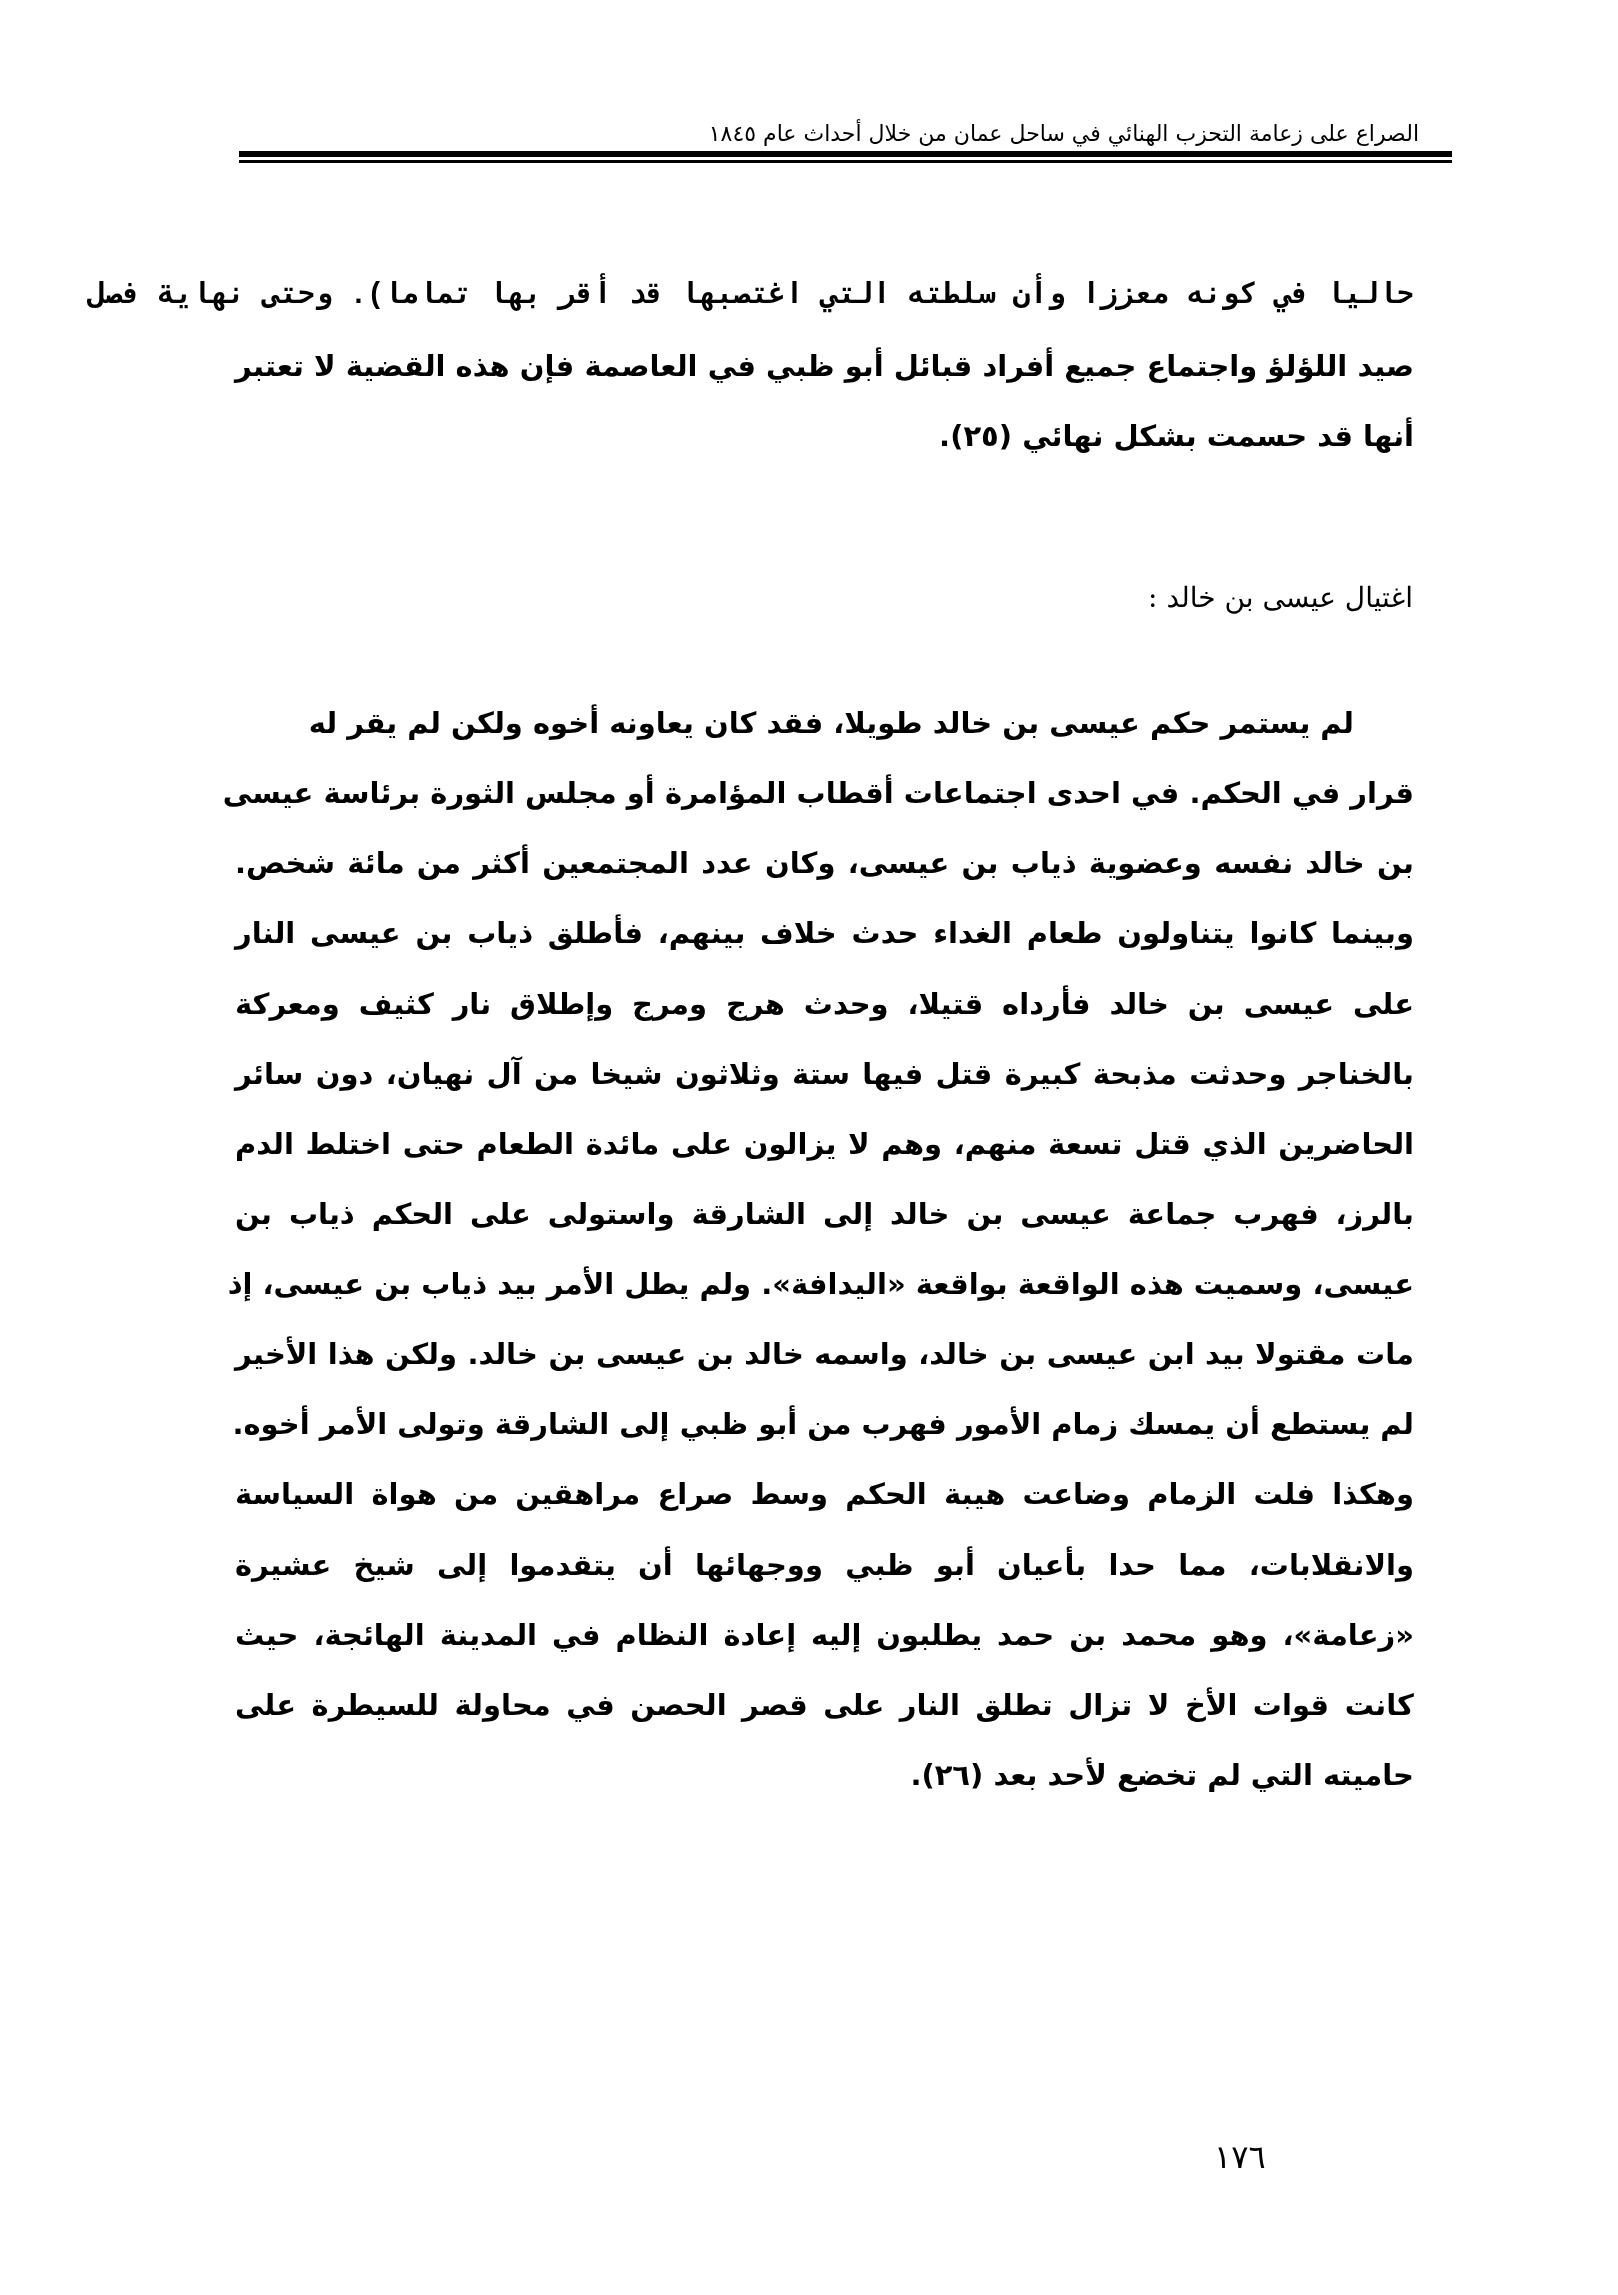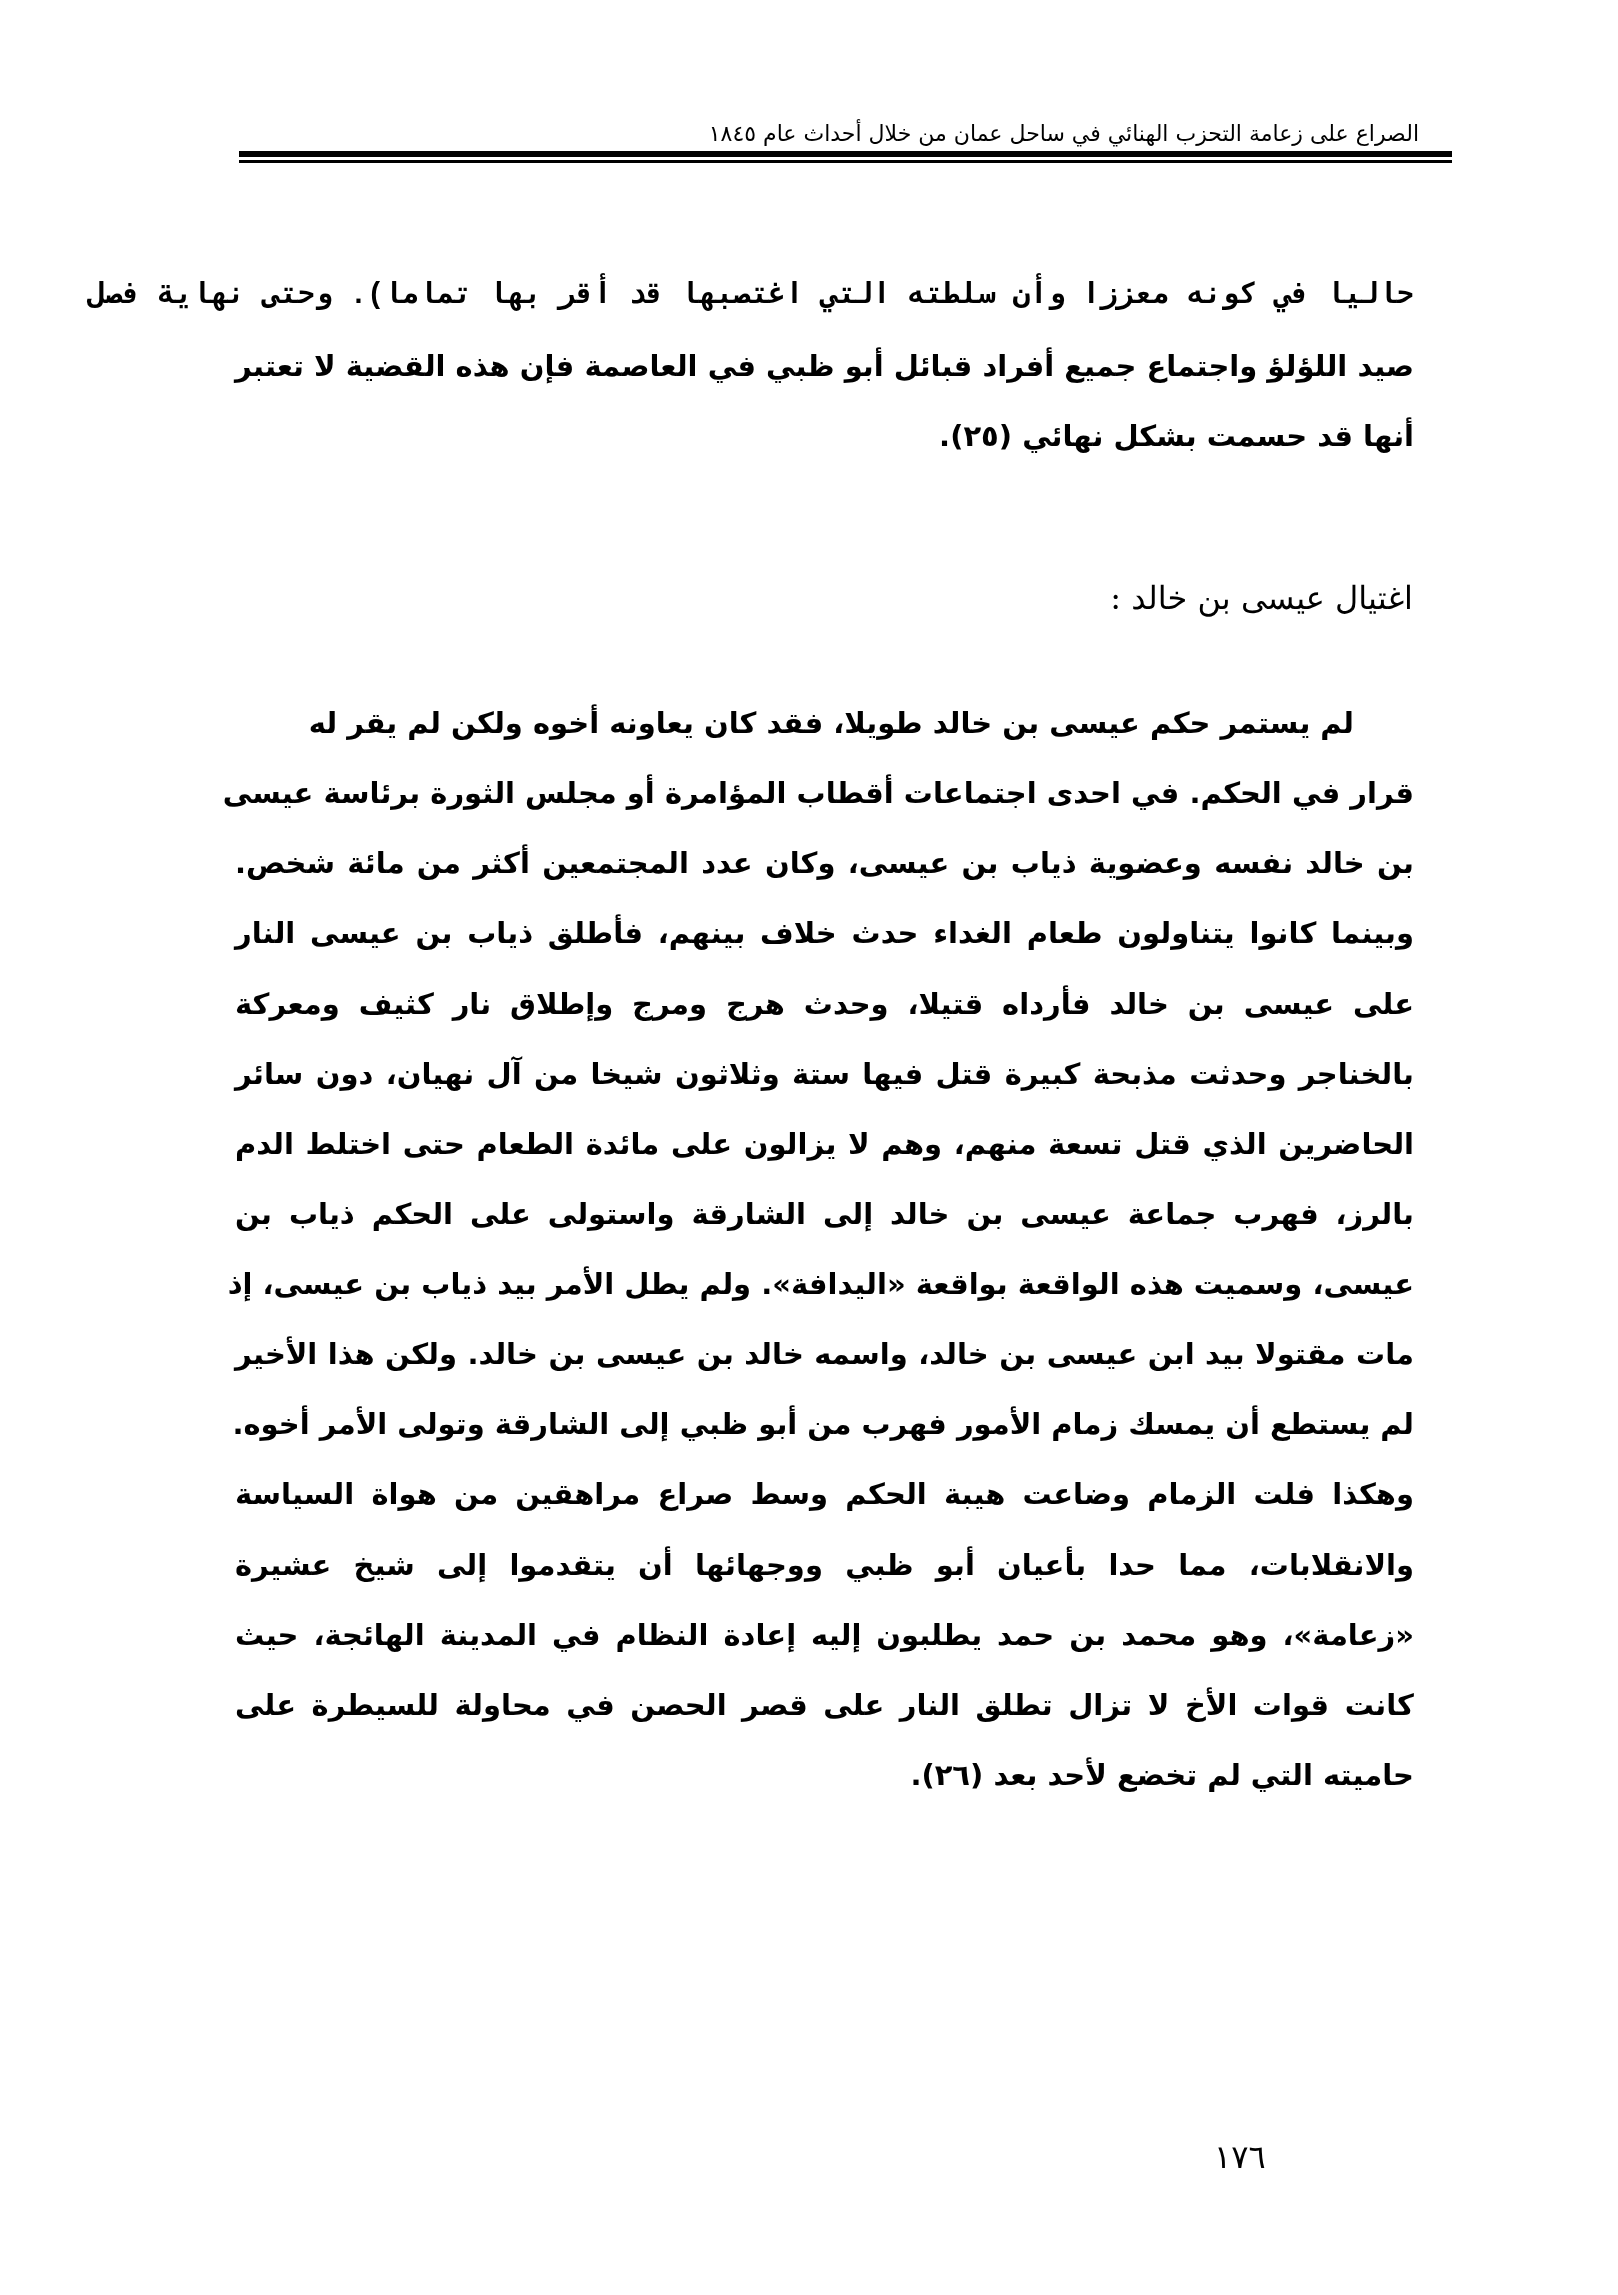--- a/index.html
+++ b/index.html
@@ -69,21 +69,21 @@
       left: 235px;
       top: 261px;
       width: 1179px;
     }
     .section-heading {
       position: absolute;
       right: 205px;
       top: 564px;
       direction: rtl;
       font-family: "DejaVu Serif", serif;
-      font-size: 32px;
+      font-size: 28px;
       line-height: 68px;
       white-space: nowrap;
     }
     .para-main {
       left: 235px;
       top: 688px;
       width: 1179px;
     }
     .page-number {
       position: absolute;

